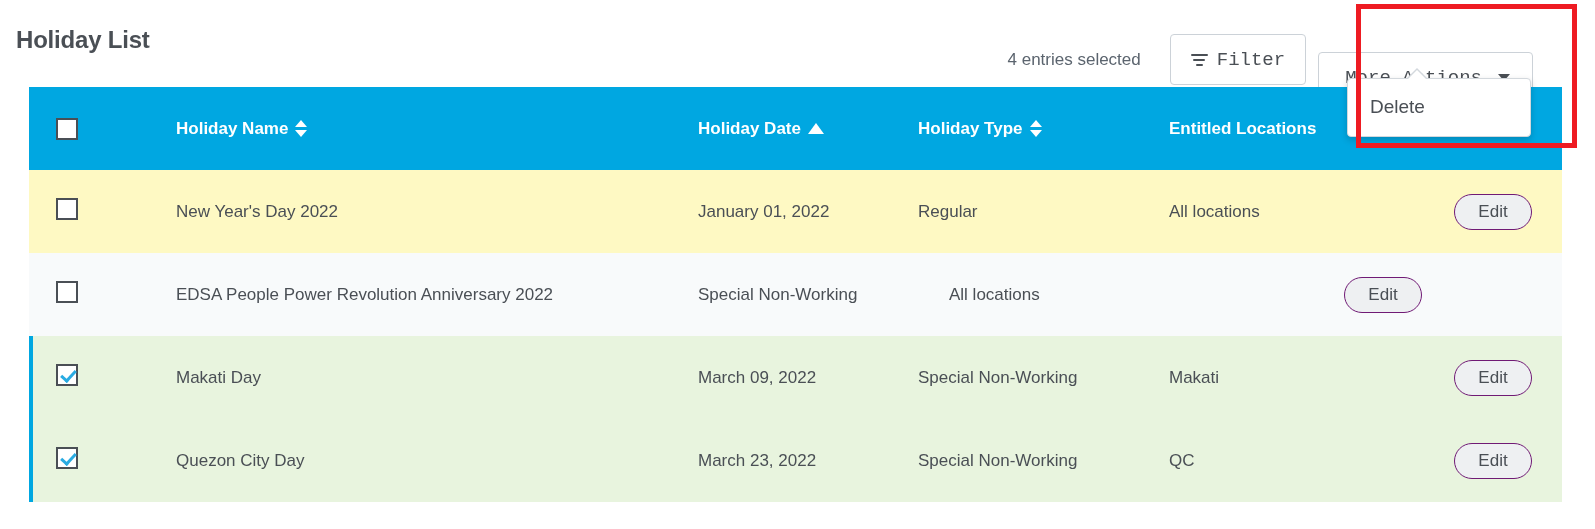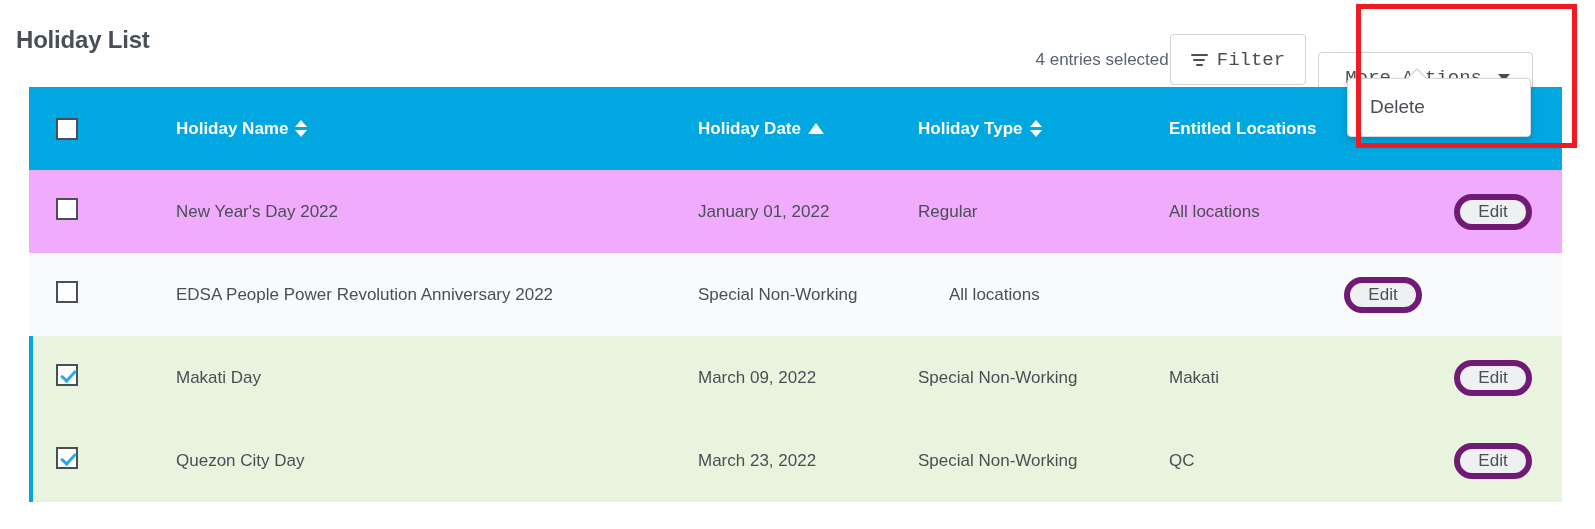--- a/index.html
+++ b/index.html
@@ -42,21 +42,21 @@
     right: 62px;
     top: 16px;
     display: flex;
     align-items: center;
     gap: 0;
   }
   .entries-selected {
     font-size: 17px;
     color: #5b646e;
     white-space: nowrap;
-    margin-right: 1px;
+    margin-right: 29px;
   }
   .btn-outline {
     box-sizing: border-box;
     height: 51px;
     min-width: 127px;
     padding: 0 20px;
     background: #ffffff;
     border: 1px solid #ccd2d8;
     border-radius: 4px;
     font-size: 19px;
@@ -230,21 +230,21 @@
     height: 12px;
     border: solid #29abe2;
     border-width: 0 3px 3px 0;
     transform: rotate(42deg);
   }
 
   .data-row {
     display: flex;
     align-items: center;
     height: 83px;
-    background: #f0abfc;
+    background: #fef9c3;
     position: relative;
     font-size: 17px;
     color: #4a4f55;
   }
   .data-row.alt      { background: #f8fafb; }
   .data-row.selected { background: #e8f4de; }
   .data-row.selected::before {
     content: "";
     position: absolute;
     left: 0; top: 0;
@@ -253,21 +253,21 @@
     background: #00a7e1;
   }
   .cell { white-space: nowrap; overflow: hidden; text-overflow: ellipsis; }
 
   .btn-edit {
     box-sizing: border-box;
     min-width: 78px;
     height: 36px;
     padding: 1px 18px;
     background: #eef0f2;
-    border: 6px solid #701a75;
+    border: 1px solid #701a75;
     border-radius: 18px;
     font-size: 17px;
     color: #4a4f55;
     cursor: pointer;
     font-family: "Liberation Sans", sans-serif;
     display: inline-flex;
     align-items: center;
     justify-content: center;
   }
 </style>

